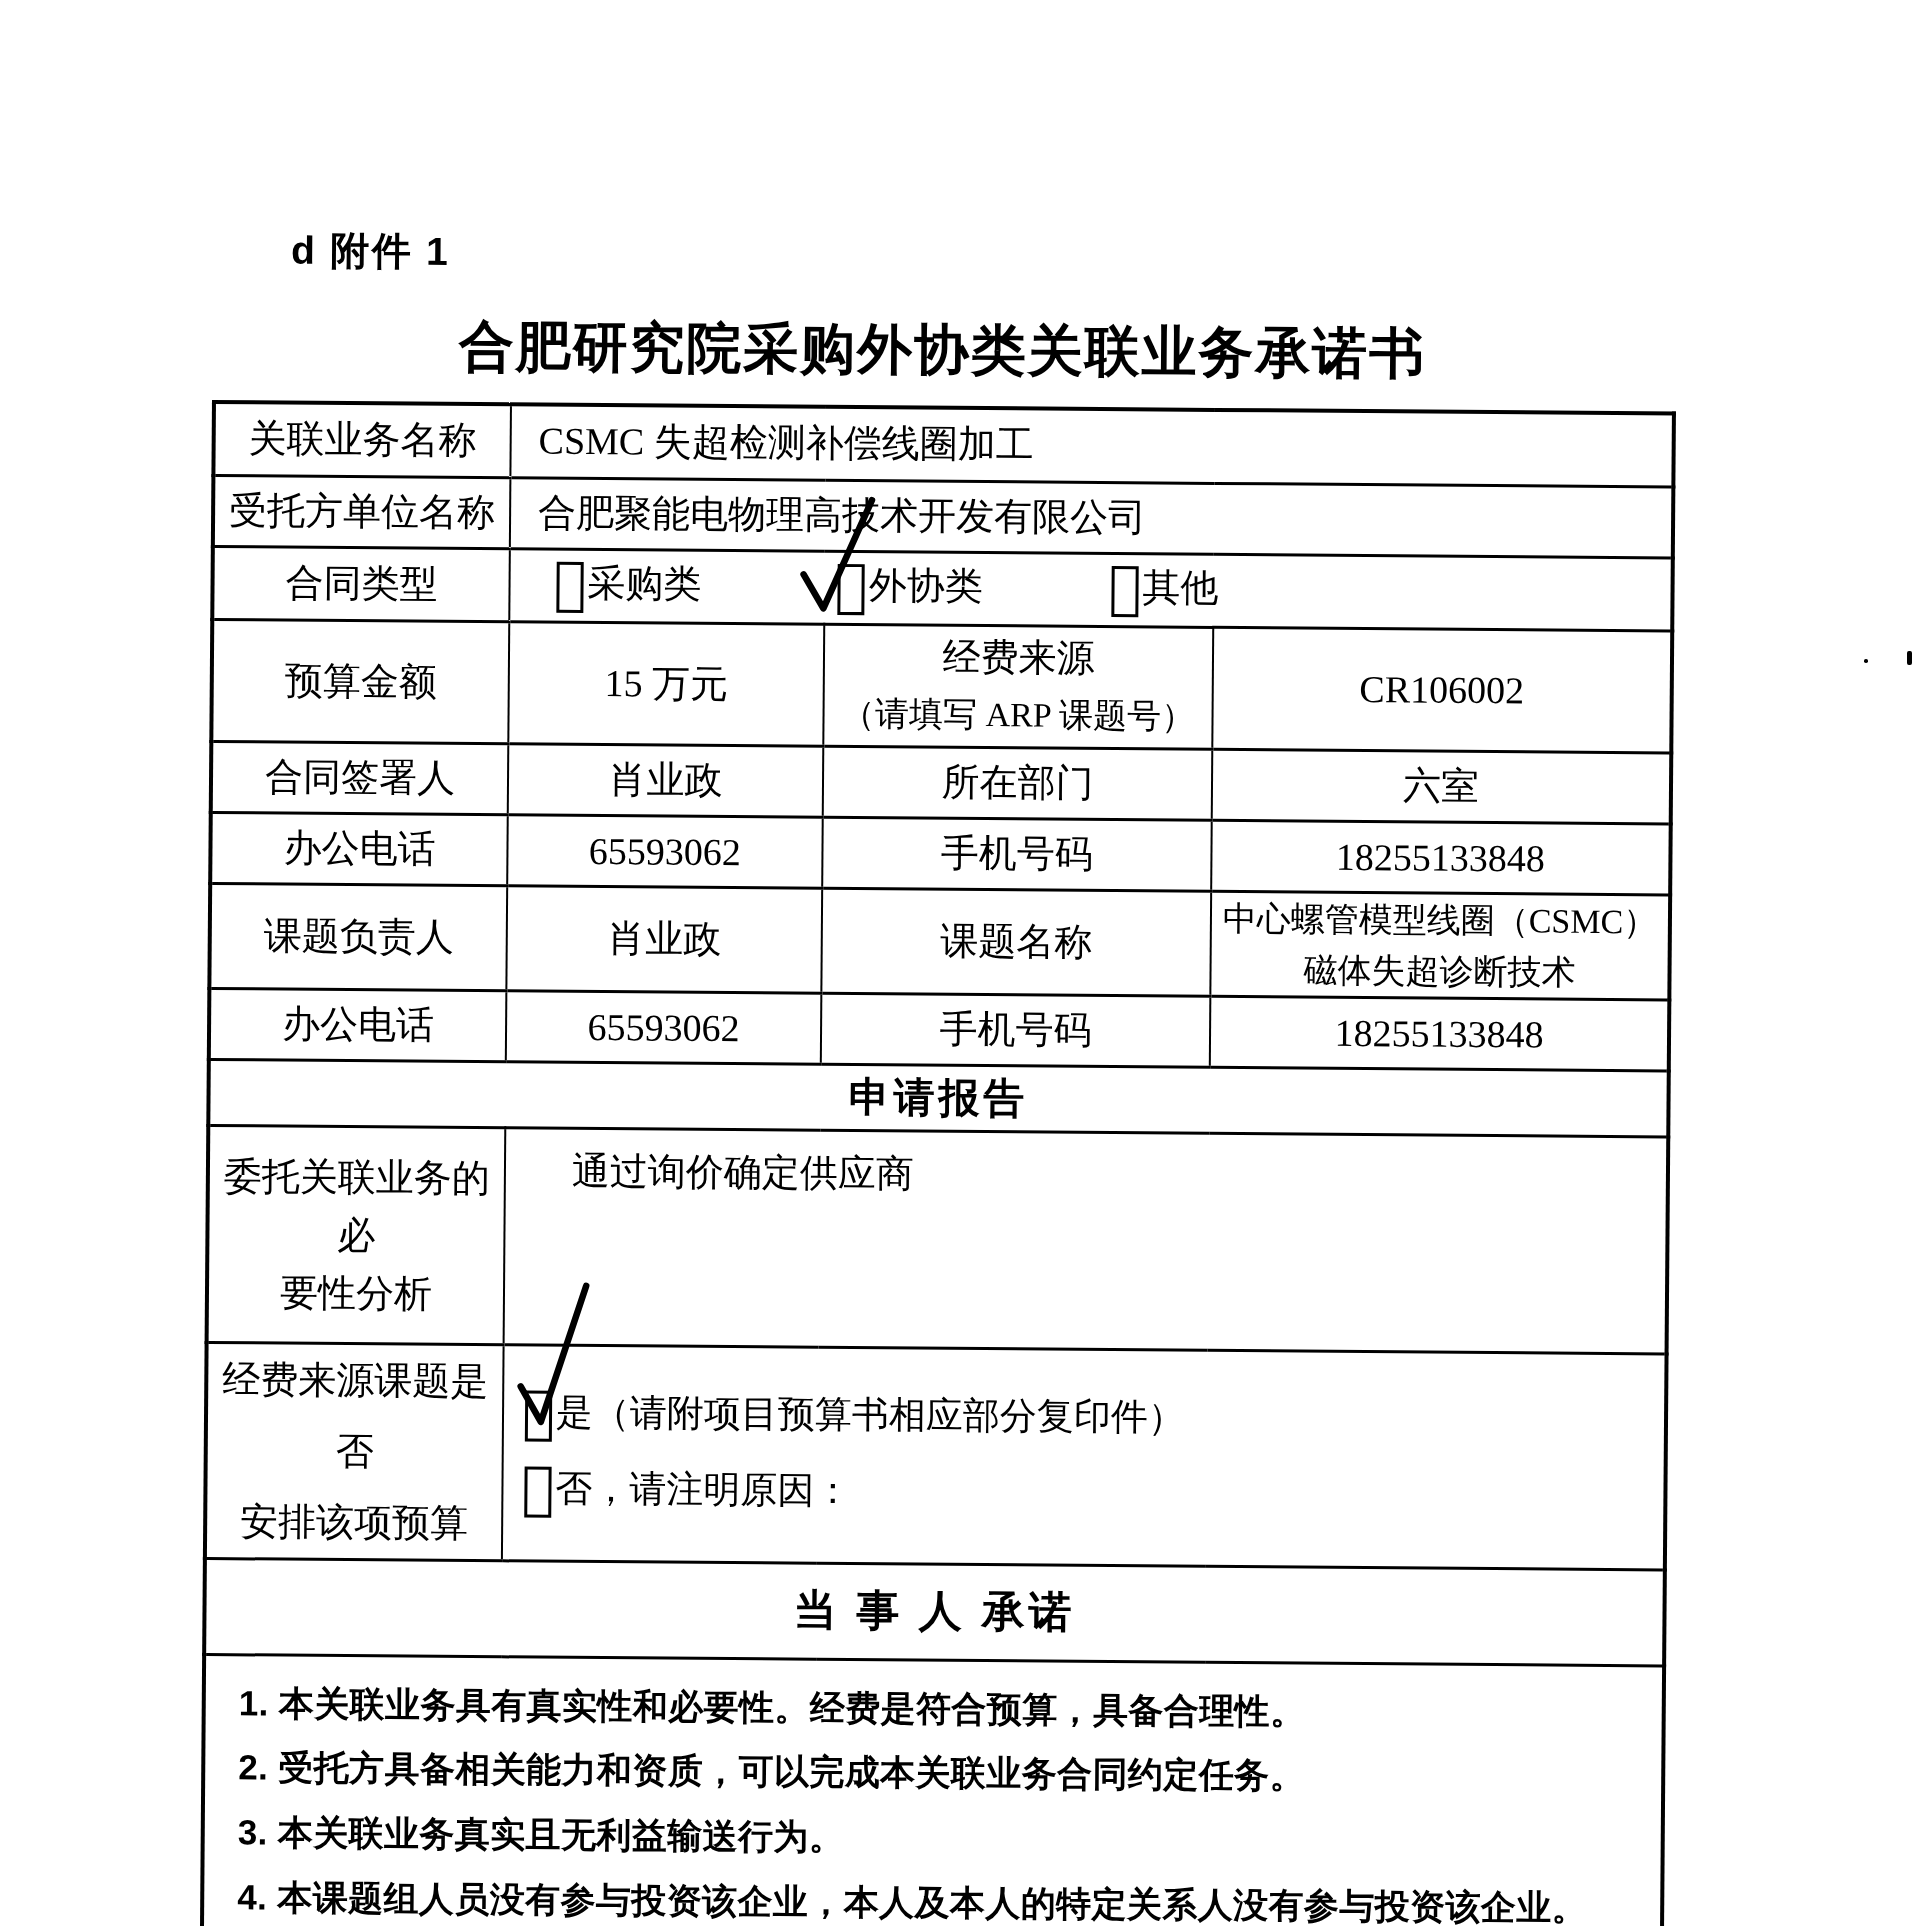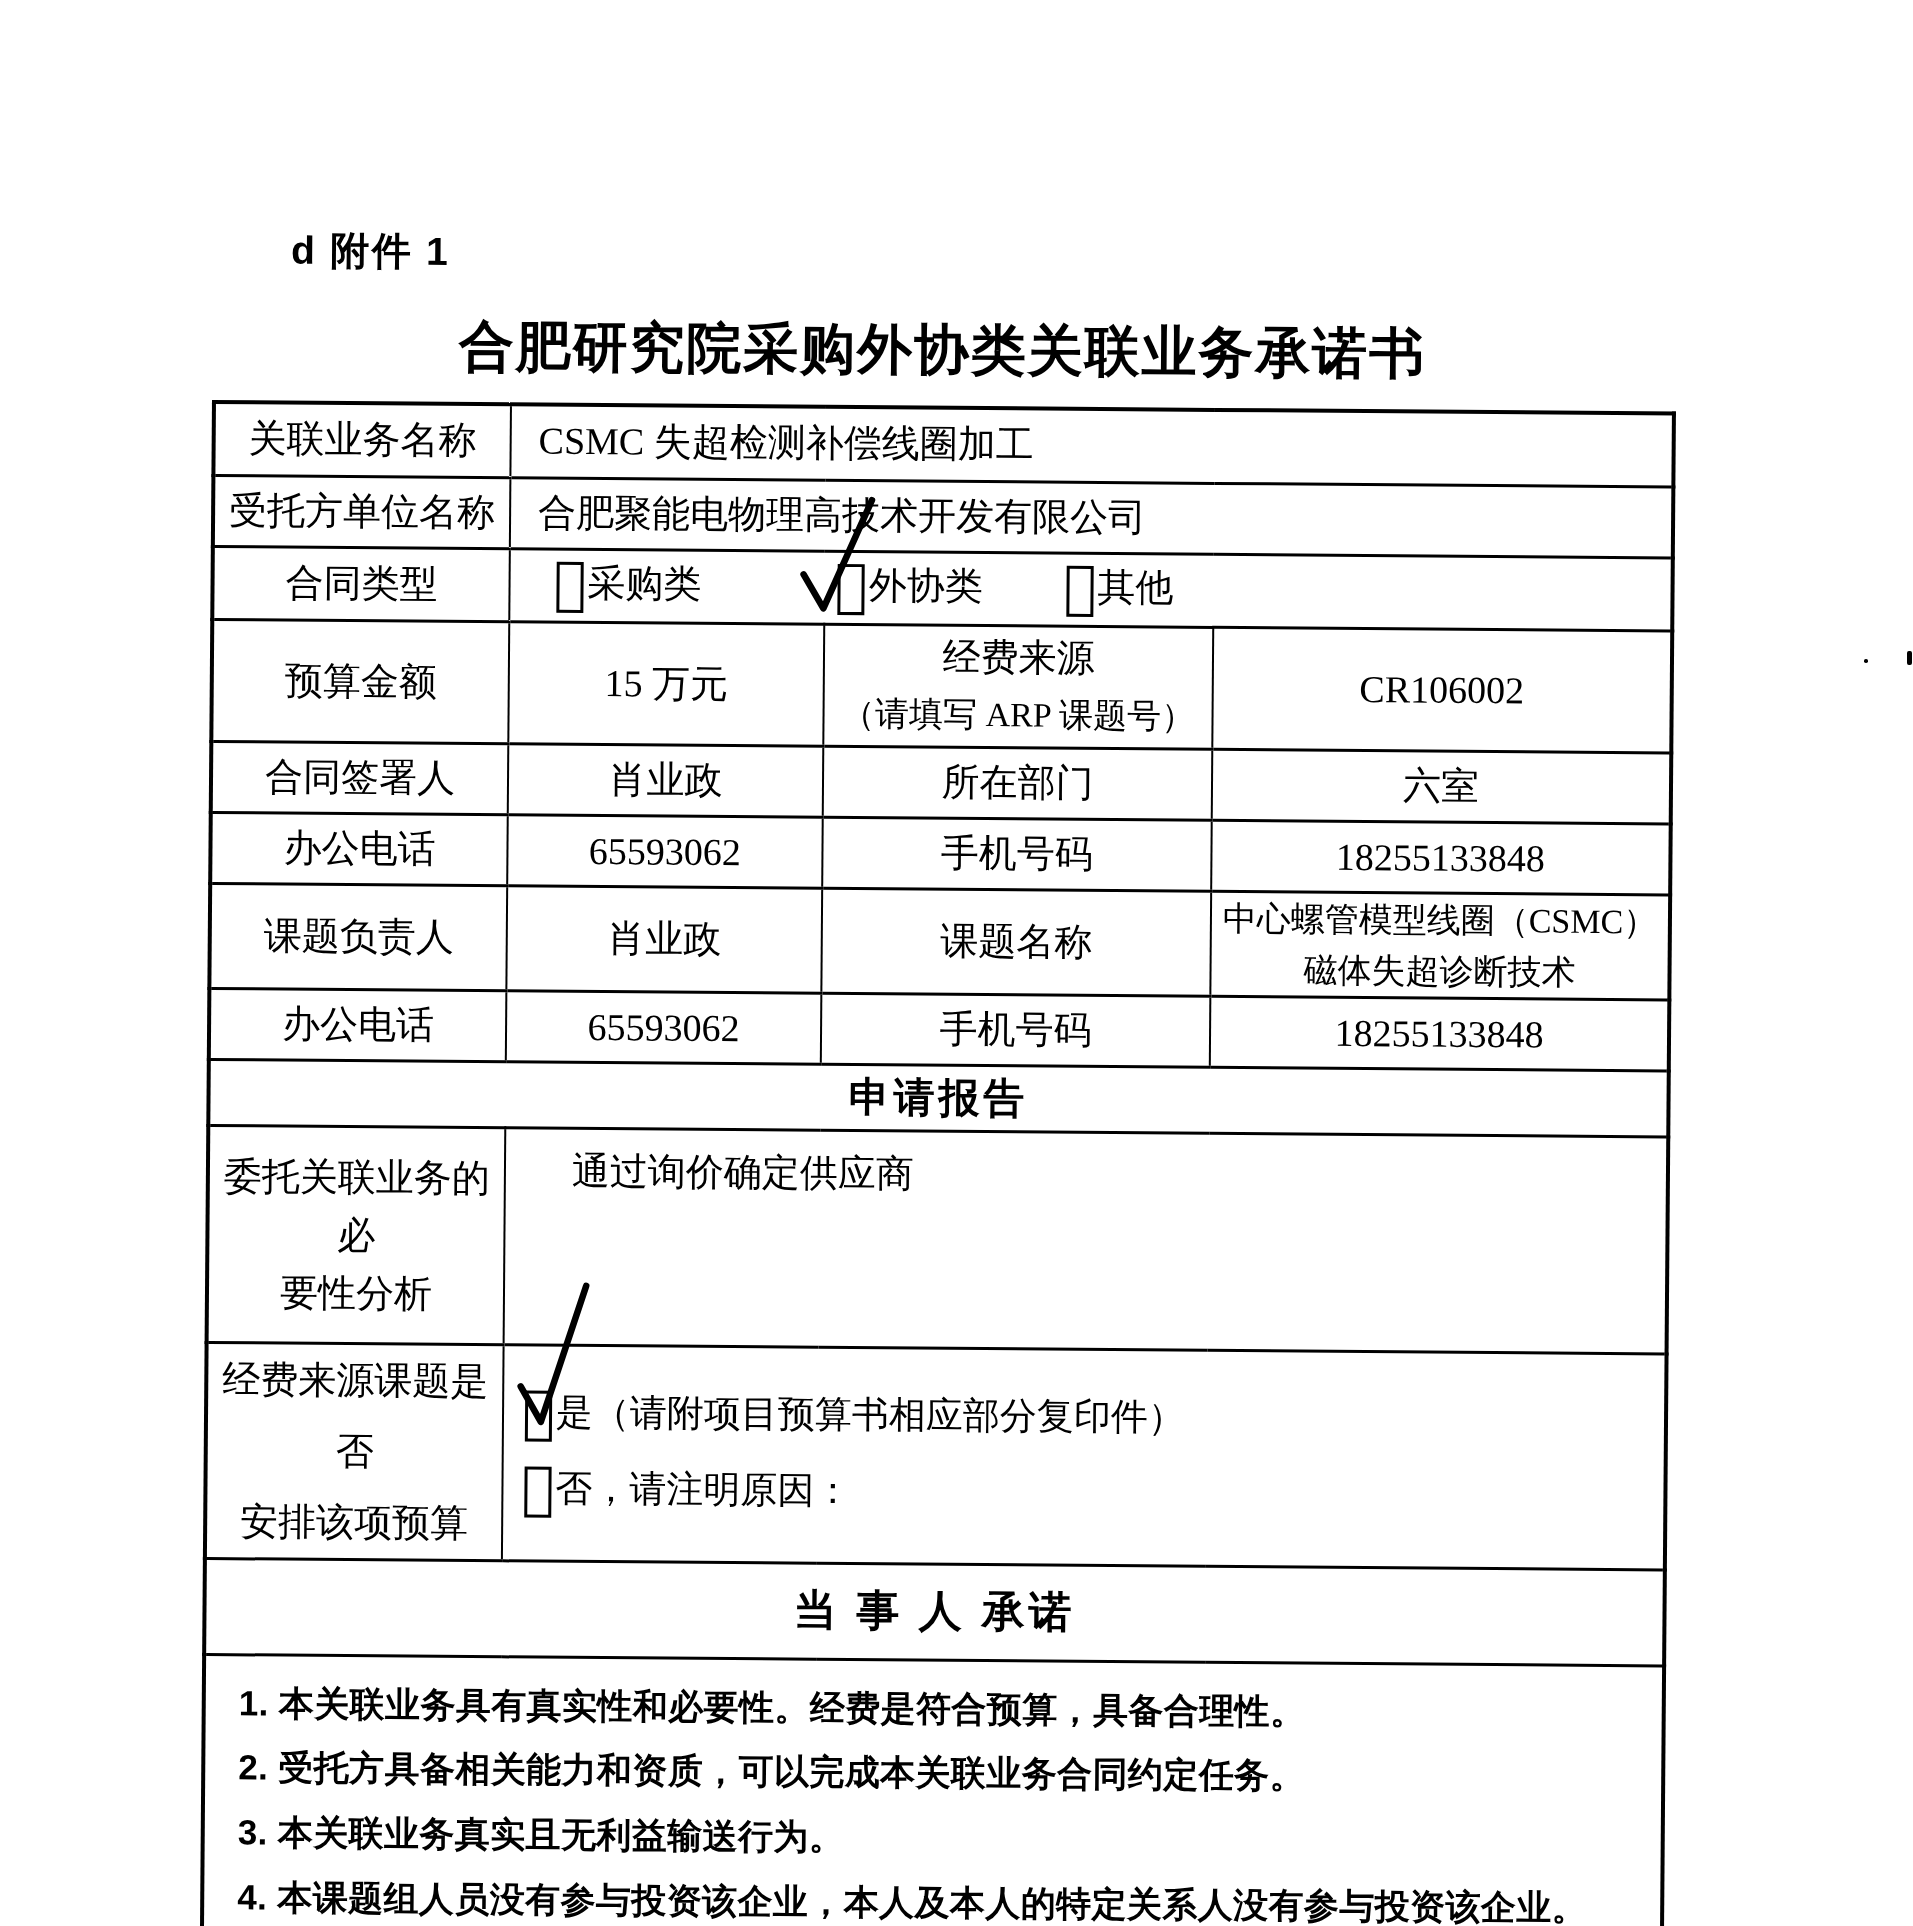--- a/index.html
+++ b/index.html
@@ -71,21 +71,21 @@
       </tr>
       <tr style="height:71px">
         <td>受托方单位名称</td>
         <td class="left" colspan="3">合肥聚能电物理高技术开发有限公司</td>
       </tr>
       <tr style="height:73px">
         <td>合同类型</td>
         <td class="left" colspan="3">
           <span class="opt" style="margin-left:19px"><span class="cb"></span><span>采购类</span></span>
           <span class="opt" style="margin-left:127px"><span class="cb"></span><span>外协类</span></span>
-          <span class="opt" style="margin-left:74px"><span class="cb"></span><span>其他</span></span>
+          <span class="opt" style="margin-left:119px"><span class="cb"></span><span>其他</span></span>
         </td>
       </tr>
       <tr style="height:122px">
         <td>预算金额</td>
         <td>15 万元</td>
         <td class="l2">
           <div>经费来源</div>
           <div class="sm">（请填写 ARP 课题号）</div>
         </td>
         <td>CR106002</td>

